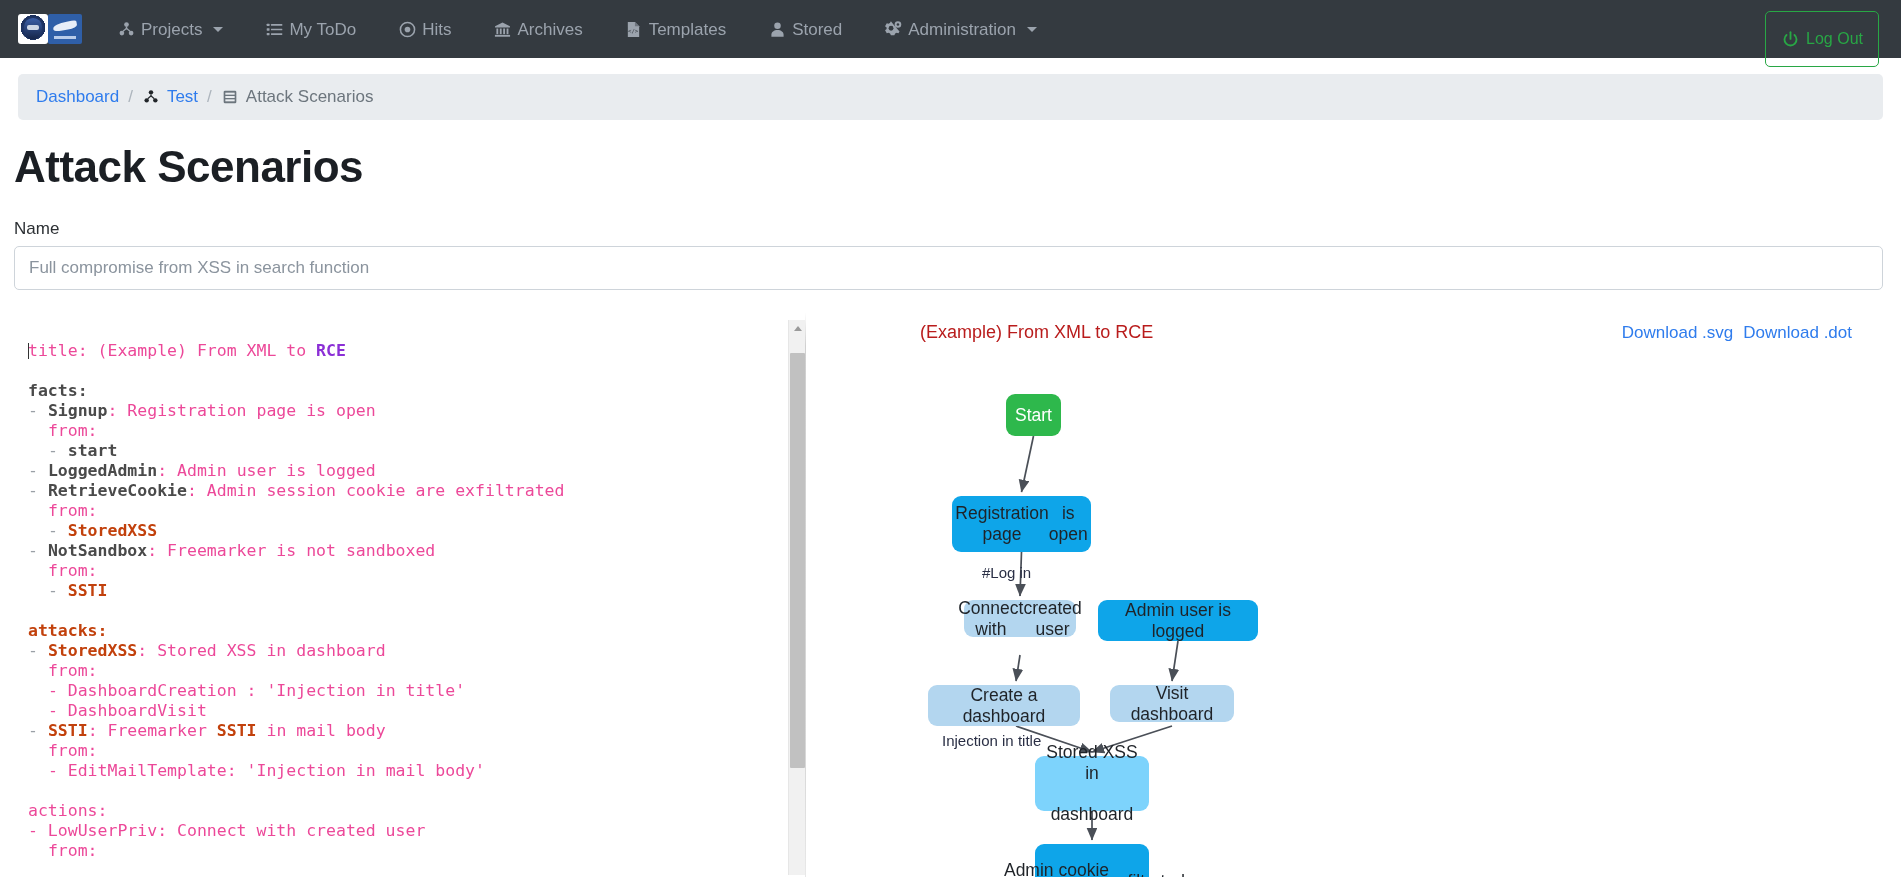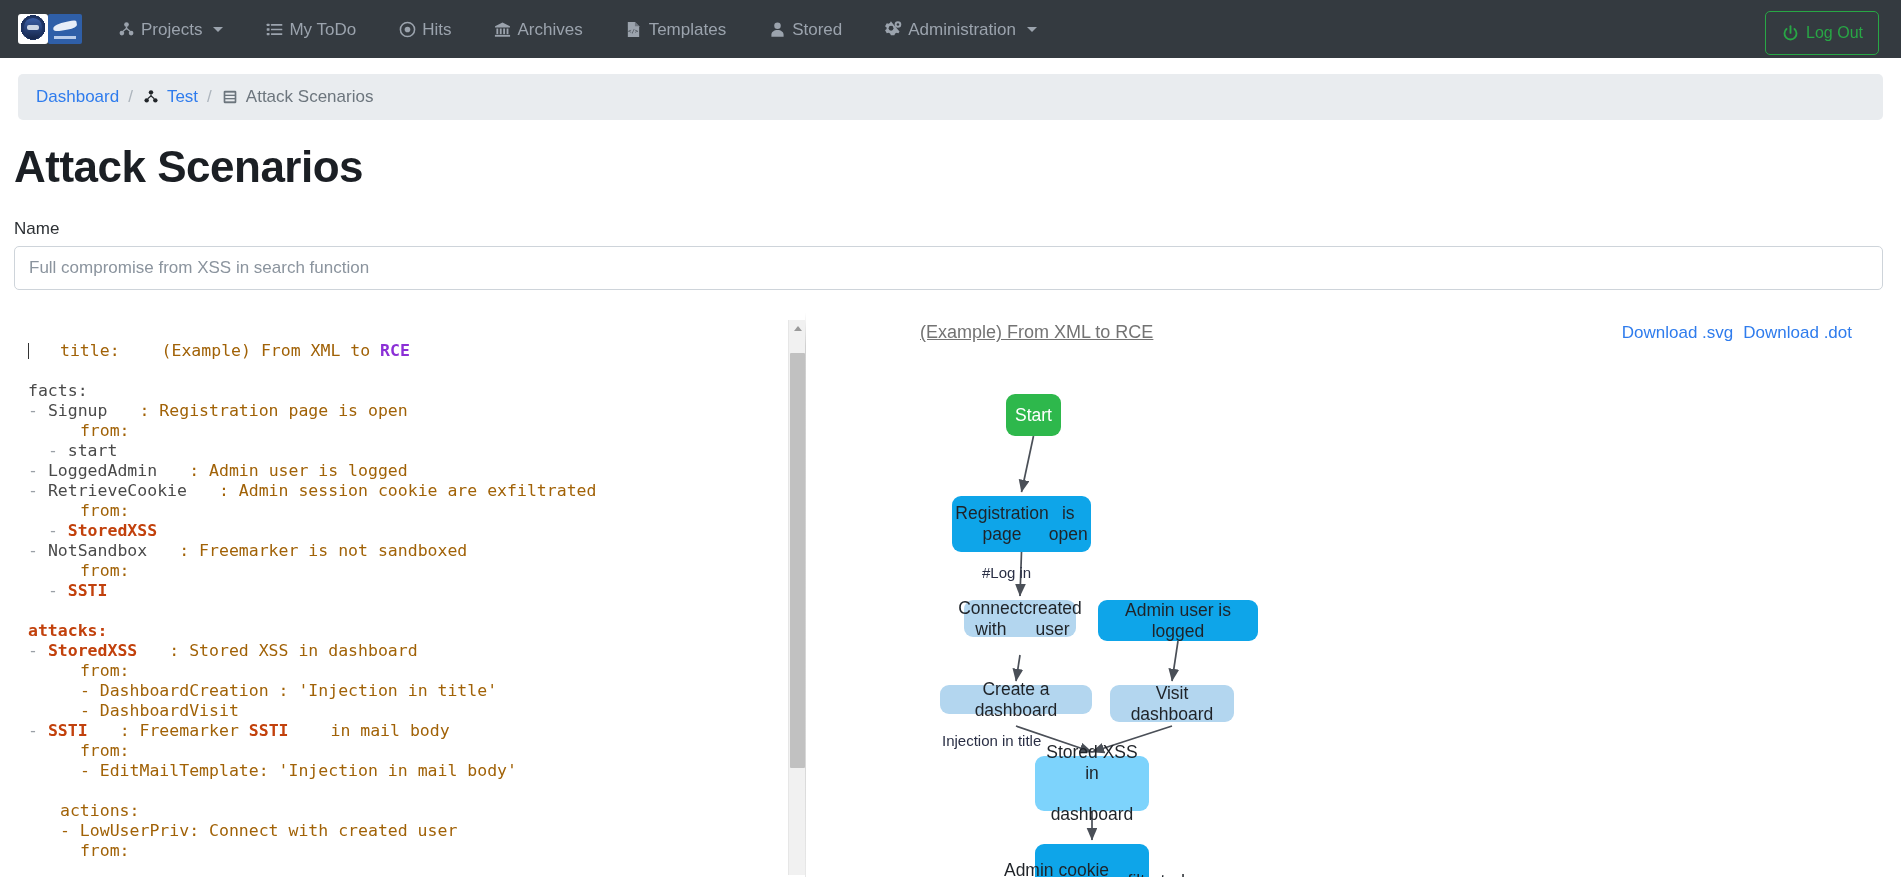--- a/index.html
+++ b/index.html
@@ -83,21 +83,21 @@
     border-right: 5px solid transparent;
     border-top: 5px solid #9ba3ad;
     margin-left: 5px;
   }
   .logout-btn {
     position: absolute; right: 22px; top: 11px;
     border: 1px solid #28a745;
     color: #28a745;
     background: transparent;
     border-radius: 5px;
-    padding: 12px 15px;
+    padding: 18px 15px;
     font-size: 16px;
     display: flex; align-items: center; gap: 7px;
     cursor: pointer;
     line-height: 1;
   }
 
   
   .breadcrumb {
     background: #e9ecef;
     margin: 16px 18px 0 18px;
@@ -165,22 +165,22 @@
     white-space: pre;
   }
   .cursor {
     display: inline-block;
     width: 1px;
     height: 16px;
     background: #333;
     vertical-align: -3px;
     margin-right: -1px;
   }
-  .k-key   { color: #4a4a4a; font-weight: 400; }
-  .k-plain { color: #a16207; margin-left: 32px; }
+  .k-key   { color: #4a4a4a; font-weight: 700; }
+  .k-plain { color: #ec4899; }
   .k-red   { color: #c2410c; font-weight: 700; }
   .k-purple{ color: #8b2fd6; font-weight: 700; }
   .k-dash  { color: #9aa0a6; }
 
   .v-scrollbar {
     position: absolute;
     left: 788px; top: 8px;
     width: 17px; height: 555px;
     background: #f1f1f1;
     border-left: 1px solid #e6e6e6;
@@ -249,23 +249,22 @@
   .n-pink  { background: #7dd3fc; flex-direction: column; }
   .glabel {
     position: absolute;
     font-size: 15px;
     color: #2a2f45;
     white-space: nowrap;
   }
   .gtitle {
     position: absolute;
     font-size: 18px;
-    color: #737373;
+    color: #b91c1c;
     white-space: nowrap;
-    text-decoration: underline;
   }
 </style>
 </head>
 <body>
 
 <div class="navbar">
   <div class="brand">
     <div class="brand-logo-a"></div>
     <div class="brand-logo-b"></div>
   </div>
@@ -478,21 +477,21 @@
           <span>is open</span>
         </div>
         <div class="gnode n-blue" style="left: 158px; top: 288px; width: 112px; height: 37px;">
           <span>Connect with</span>
           <br>
           <span>created user</span>
         </div>
         <div class="gnode n-grey" style="left: 292px; top: 288px; width: 160px; height: 41px;">
           <span>Admin user is logged</span>
         </div>
-        <div class="gnode n-blue" style="left: 134px; top: 373px; width: 152px; height: 29px;">
+        <div class="gnode n-blue" style="left: 122px; top: 373px; width: 152px; height: 41px;">
           <span>Create a dashboard</span>
         </div>
         <div class="gnode n-blue" style="left: 304px; top: 373px; width: 124px; height: 37px;">
           <span>Visit dashboard</span>
         </div>
         <div class="gnode n-pink" style="left: 229px; top: 444px; width: 114px; height: 55px;">
           <span>Stored XSS in</span>
           <br>
           <span>dashboard</span>
         </div>

